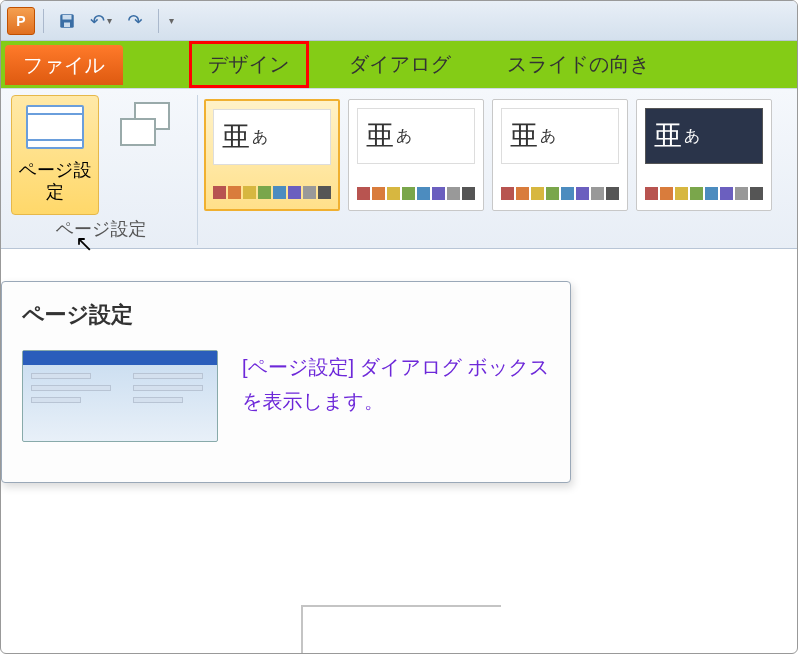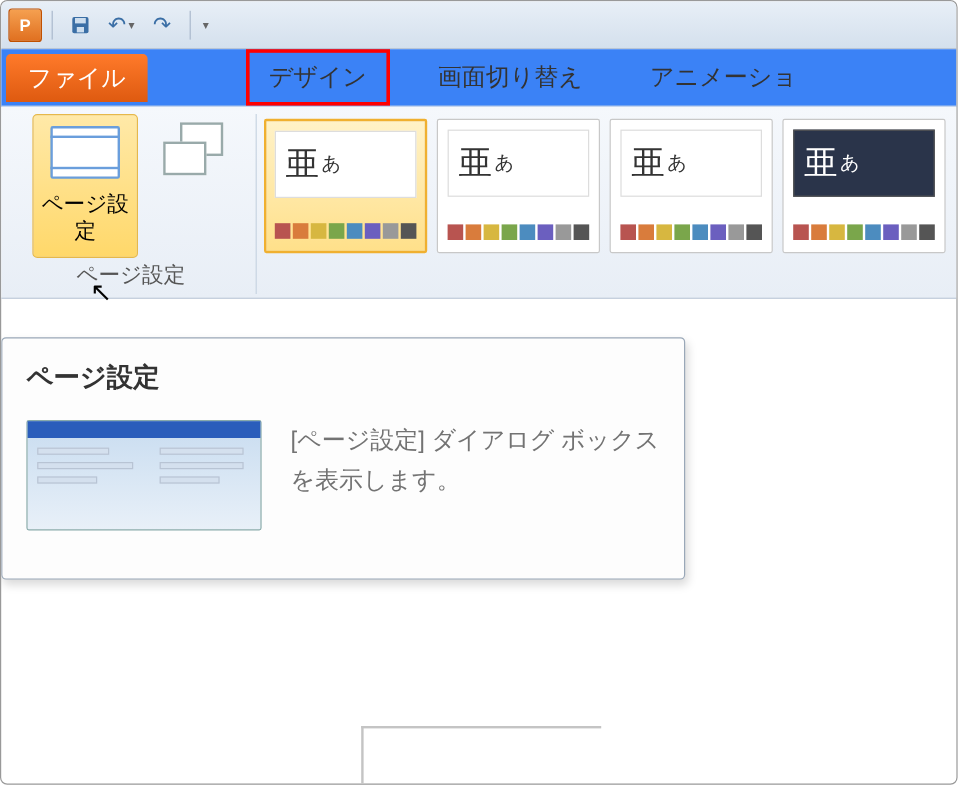--- a/index.html
+++ b/index.html
@@ -10,24 +10,24 @@
     
     .qat { height: 40px; background: linear-gradient(to bottom, #e8eff7, #d4e0ed); display: flex; align-items: center; padding: 4px 6px; gap: 4px; border-bottom: 1px solid #b8c5d6; }
     .app-icon { width: 28px; height: 28px; background: linear-gradient(to bottom, #f5a050, #e07020); border: 1px solid #c05000; border-radius: 3px; display: flex; align-items: center; justify-content: center; color: #fff; font-weight: bold; font-size: 14px; }
     .qat-btn { width: 30px; height: 30px; display: flex; align-items: center; justify-content: center; border-radius: 3px; }
     .save-ico { width: 18px; height: 18px; }
     .undo-ico, .redo-ico { color: #3a6ea5; font-size: 18px; }
     .qat-sep { width: 1px; height: 24px; background: #aab8cc; margin: 0 4px; }
     .drop-arrow { font-size: 10px; color: #666; margin-left: 2px; }
     
     
-    .ribbon-tabs { height: 48px; background: #3b82f6; display: flex; align-items: stretch; border-bottom: 1px solid #cfd9e6; padding-left: 4px; }
+    .ribbon-tabs { height: 48px; background: #84cc16; display: flex; align-items: stretch; border-bottom: 1px solid #cfd9e6; padding-left: 4px; }
     .file-tab { background: linear-gradient(to bottom, #ff7a2a, #de5a10); color: #fff; font-size: 20px; padding: 6px 18px; display: flex; align-items: center; border-top-left-radius: 4px; border-top-right-radius: 4px; margin: 4px 18px 0 0; height: 40px; }
     .tab { font-size: 20px; color: #333; padding: 0 16px; display: flex; align-items: center; position: relative; }
-    .highlight-red { border: 3px solid #ff0000; margin-left: 16px; }
+    .highlight-red { border: 3px solid #ff0000; }
     .tab-spacer { width: 24px; }
     
     
     .ribbon { background: linear-gradient(to bottom, #f5f8fc, #e8eef6); height: 160px; border-bottom: 1px solid #b8c5d6; display: flex; align-items: flex-start; padding: 6px 4px 2px; }
     .ribbon-group { display: flex; flex-direction: column; align-items: center; border-right: 1px solid #c8d4e2; padding: 0 6px; height: 150px; }
     .ribbon-buttons { display: flex; gap: 4px; }
     .big-btn { display: flex; flex-direction: column; align-items: center; justify-content: flex-start; width: 88px; height: 120px; border-radius: 4px; padding: 4px; text-align: center; font-size: 18px; line-height: 1.2; }
     .big-btn.sel { background: linear-gradient(to bottom, #ffe9a8, #ffd86a); border: 1px solid #e6b84a; }
     .big-btn-icon { width: 68px; height: 54px; margin-bottom: 6px; display: flex; align-items: center; justify-content: center; }
     .page-setup-ico { background: #fff; border: 2px solid #6a9edc; border-radius: 2px; width: 58px; height: 44px; position: relative; }
@@ -50,21 +50,21 @@
     .swatches { display:flex; gap:2px; margin-top:6px; }
     .sw { width:13px; height:13px; }
     
     
     .tooltip { position: absolute; left: 0; top: 280px; width: 570px; background: #fdfdfd; border: 1px solid #9aa8b8; border-radius: 4px; padding: 18px 20px 40px; box-shadow: 2px 4px 8px rgba(0,0,0,0.15); }
     .tt-title { font-size: 22px; font-weight: bold; color: #333; margin-bottom: 20px; }
     .tt-body { display: flex; gap: 24px; align-items: flex-start; }
     .tt-thumb { width: 196px; height: 92px; background: linear-gradient(to bottom,#c8dcf0,#e8f0f8); border: 1px solid #8aa; border-radius: 2px; position: relative; }
     .tt-thumb-bar { position:absolute; top:0; left:0; right:0; height:14px; background:#2a5dbb; }
     .tt-thumb-line { position:absolute; left:8px; height:6px; background:#d4e0ee; border:1px solid #b8c4d4; }
-    .tt-desc { font-size: 20px; color: #737373; line-height: 1.7; flex: 1; }
+    .tt-desc { font-size: 20px; color: #6d28d9; line-height: 1.7; flex: 1; }
     
     .doc-area-border { position:absolute; left:300px; top:604px; width:200px; height:50px; border-top:2px solid #c4c4c4; border-left:2px solid #c4c4c4; }
   </style>
 </head>
 <body>
 
 <div class="outer-frame">
 
   <div class="qat">
     <div class="app-icon">P</div>
@@ -86,23 +86,23 @@
     <div class="qat-sep"></div>
     <span class="drop-arrow">▾</span>
   </div>
 
   <div class="ribbon-tabs">
     <div class="file-tab">ファイル</div>
     <div class="tab-spacer"></div>
     <div class="tab-spacer"></div>
     <div class="tab highlight-red">デザイン</div>
     <div class="tab-spacer"></div>
-    <div class="tab">画面切り替え</div>
-    <div class="tab-spacer"></div>
-    <div class="tab">アニメーショ</div>
+    <div class="tab">ダイアログ</div>
+    <div class="tab-spacer"></div>
+    <div class="tab">スライドの向き</div>
   </div>
 
   <div class="ribbon">
     <div class="ribbon-group">
       <div class="ribbon-buttons">
         <div class="big-btn sel highlight-red">
           <div class="big-btn-icon">
               <div class="page-setup-ico"></div>
             </div>
           <span>ページ設定</span>

